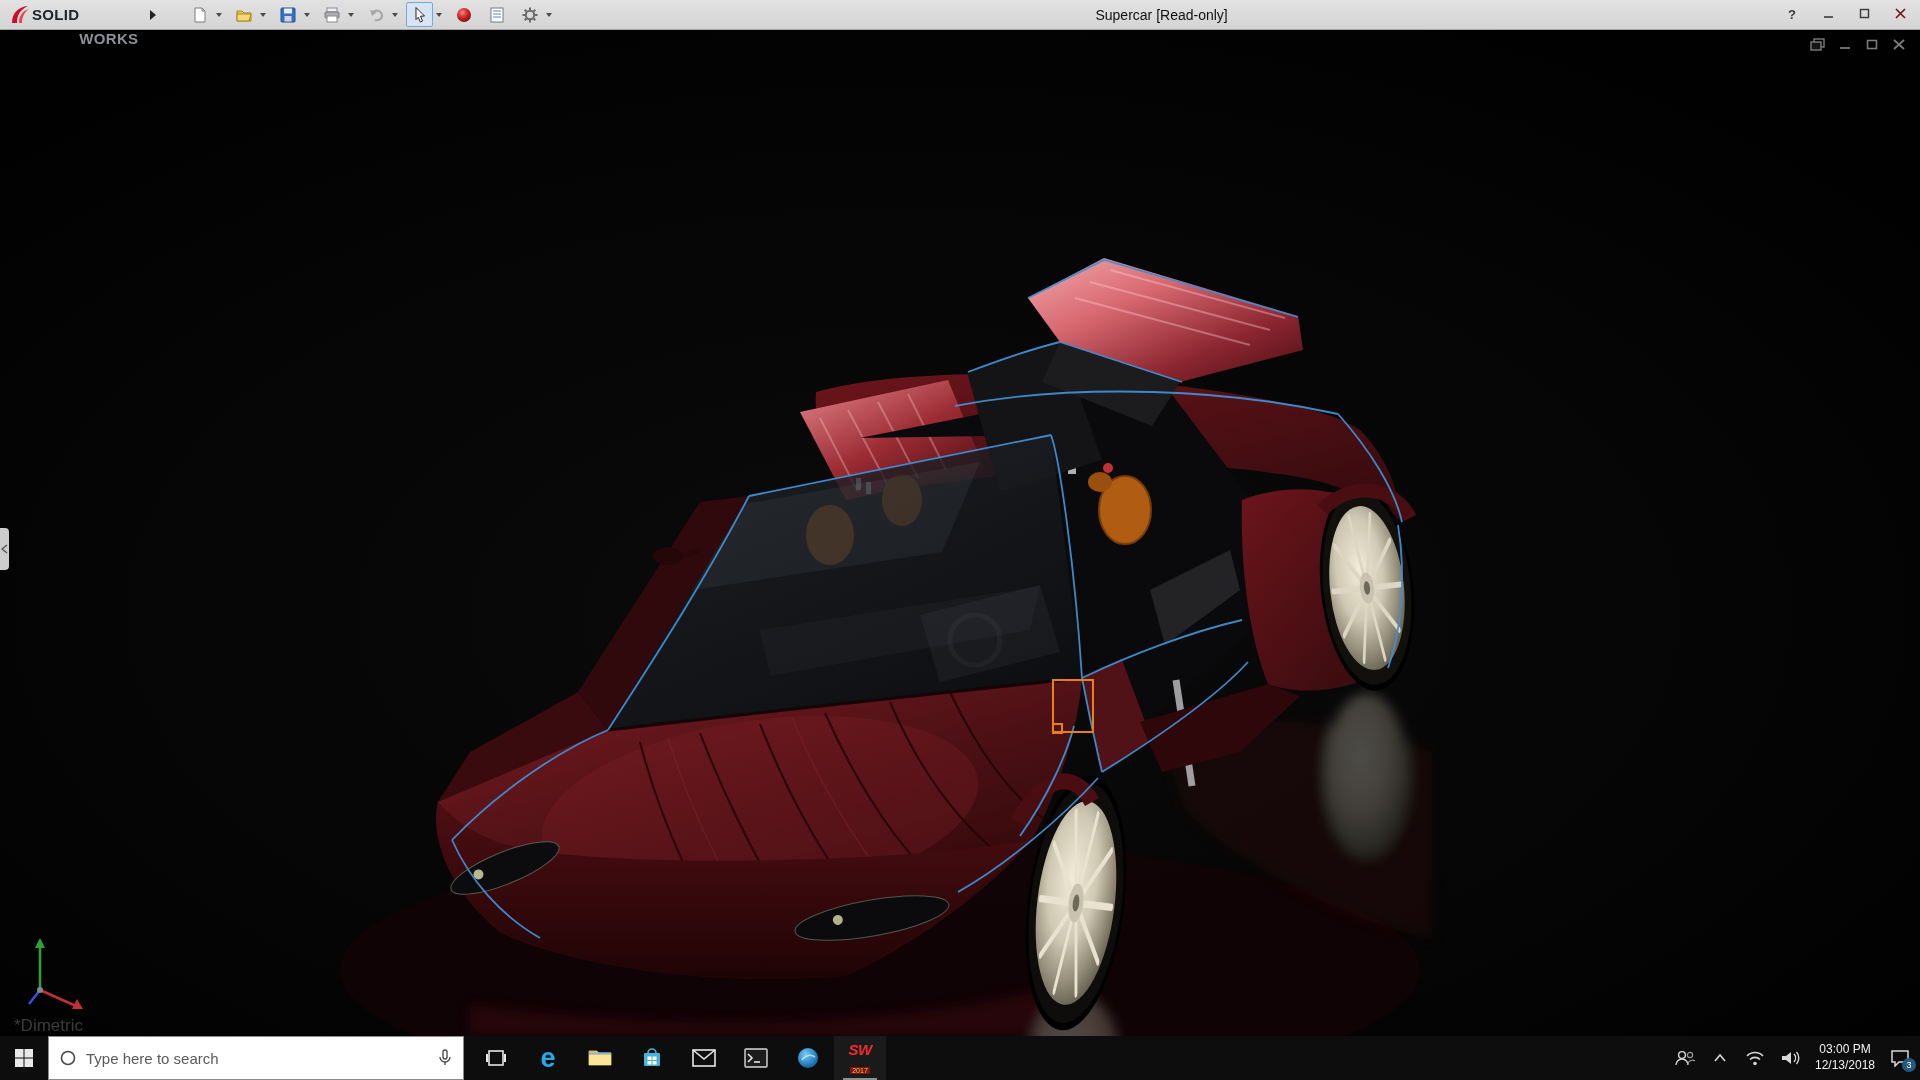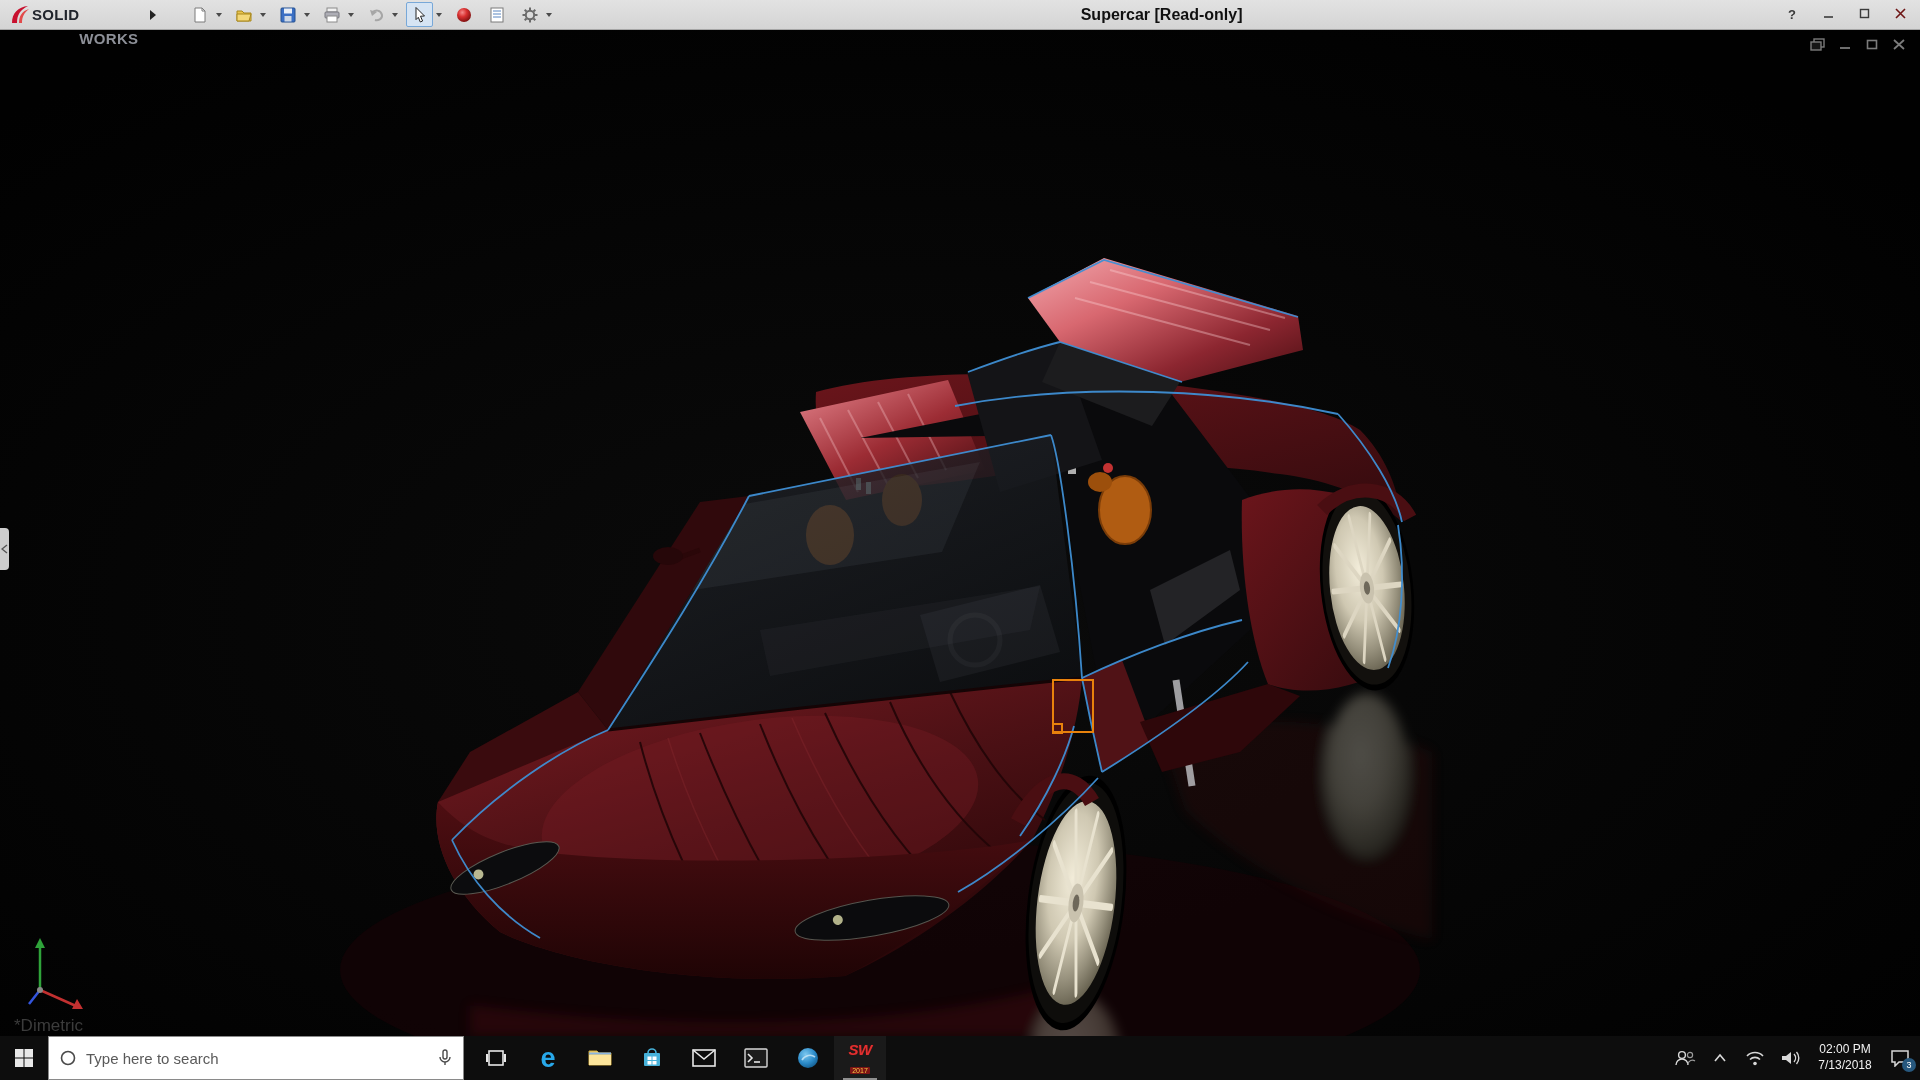--- a/index.html
+++ b/index.html
@@ -23,21 +23,21 @@
   .brand-works{font-size:15px;font-weight:bold;color:#8d9098;letter-spacing:.3px;margin-top:48px;}
   .flyout-btn{width:18px;height:22px;display:flex;align-items:center;justify-content:center;}
   .toolbar{display:flex;align-items:center;margin-left:24px;gap:2px;}
   .tb-group{display:flex;align-items:center;margin-right:4px;}
   .tb-btn{width:27px;height:25px;display:flex;align-items:center;justify-content:center;
     border:1px solid transparent;border-radius:2px;}
   .tb-btn.active{background:#d6e4f3;border-color:#78a8d8;}
   .caret{width:11px;height:25px;display:flex;align-items:center;justify-content:center;}
   .caret::after{content:"";border-left:3.5px solid transparent;border-right:3.5px solid transparent;
     border-top:4px solid #4a4a4a;}
-  .win-title{position:absolute;left:60.5%;transform:translateX(-50%);font-size:16px;color:#101010;white-space:nowrap;font-weight:bold;}
+  .win-title{position:absolute;left:60.5%;transform:translateX(-50%);font-size:14px;color:#101010;white-space:nowrap;}
   .win-controls{margin-left:auto;display:flex;align-items:center;gap:20px;padding-right:12px;}
   .wc{font-size:13px;color:#3a3a3a;font-weight:bold;width:16px;text-align:center;}
   .wc.close{color:#6e1515;}
 
   
   .viewport{position:absolute;top:30px;left:0;width:1920px;height:1006px;background:#000;overflow:hidden;}
   .canvas{position:absolute;top:0;left:0;}
   .doc-controls{position:absolute;top:8px;right:14px;display:flex;gap:13px;opacity:.8;z-index:4;}
   .doc-controls svg{display:block;}
   .panel-handle{position:absolute;left:0;top:498px;width:9px;height:42px;background:#cdcdcd;
@@ -587,22 +587,22 @@
       </svg>
     </button>
     <button class="tray-btn">
       <svg width="20" height="16" viewBox="0 0 20 16">
         <path d="M2,6 h4 l5,-4 v12 l-5,-4 h-4 z" fill="#d8d8d8"></path>
         <path d="M14,4 a6,6 0 0 1 0,8" fill="none" stroke="#d8d8d8" stroke-width="1.4"></path>
         <path d="M16.5,2 a9,9 0 0 1 0,12" fill="none" stroke="#d8d8d8" stroke-width="1.4"></path>
       </svg>
     </button>
     <button class="clock">
-      <div>02:00 PM</div>
-      <div>7/13/2018</div>
+      <div>03:00 PM</div>
+      <div>12/13/2018</div>
     </button>
     <button class="tray-btn">
       <svg width="20" height="18" viewBox="0 0 20 18">
         <path d="M2,2 h16 v11 h-9 l-4,4 v-4 h-3 z" fill="none" stroke="#d8d8d8" stroke-width="1.5"></path>
       </svg>
       <span class="badge">3</span>
     </button>
   </div>
 </div>
 

